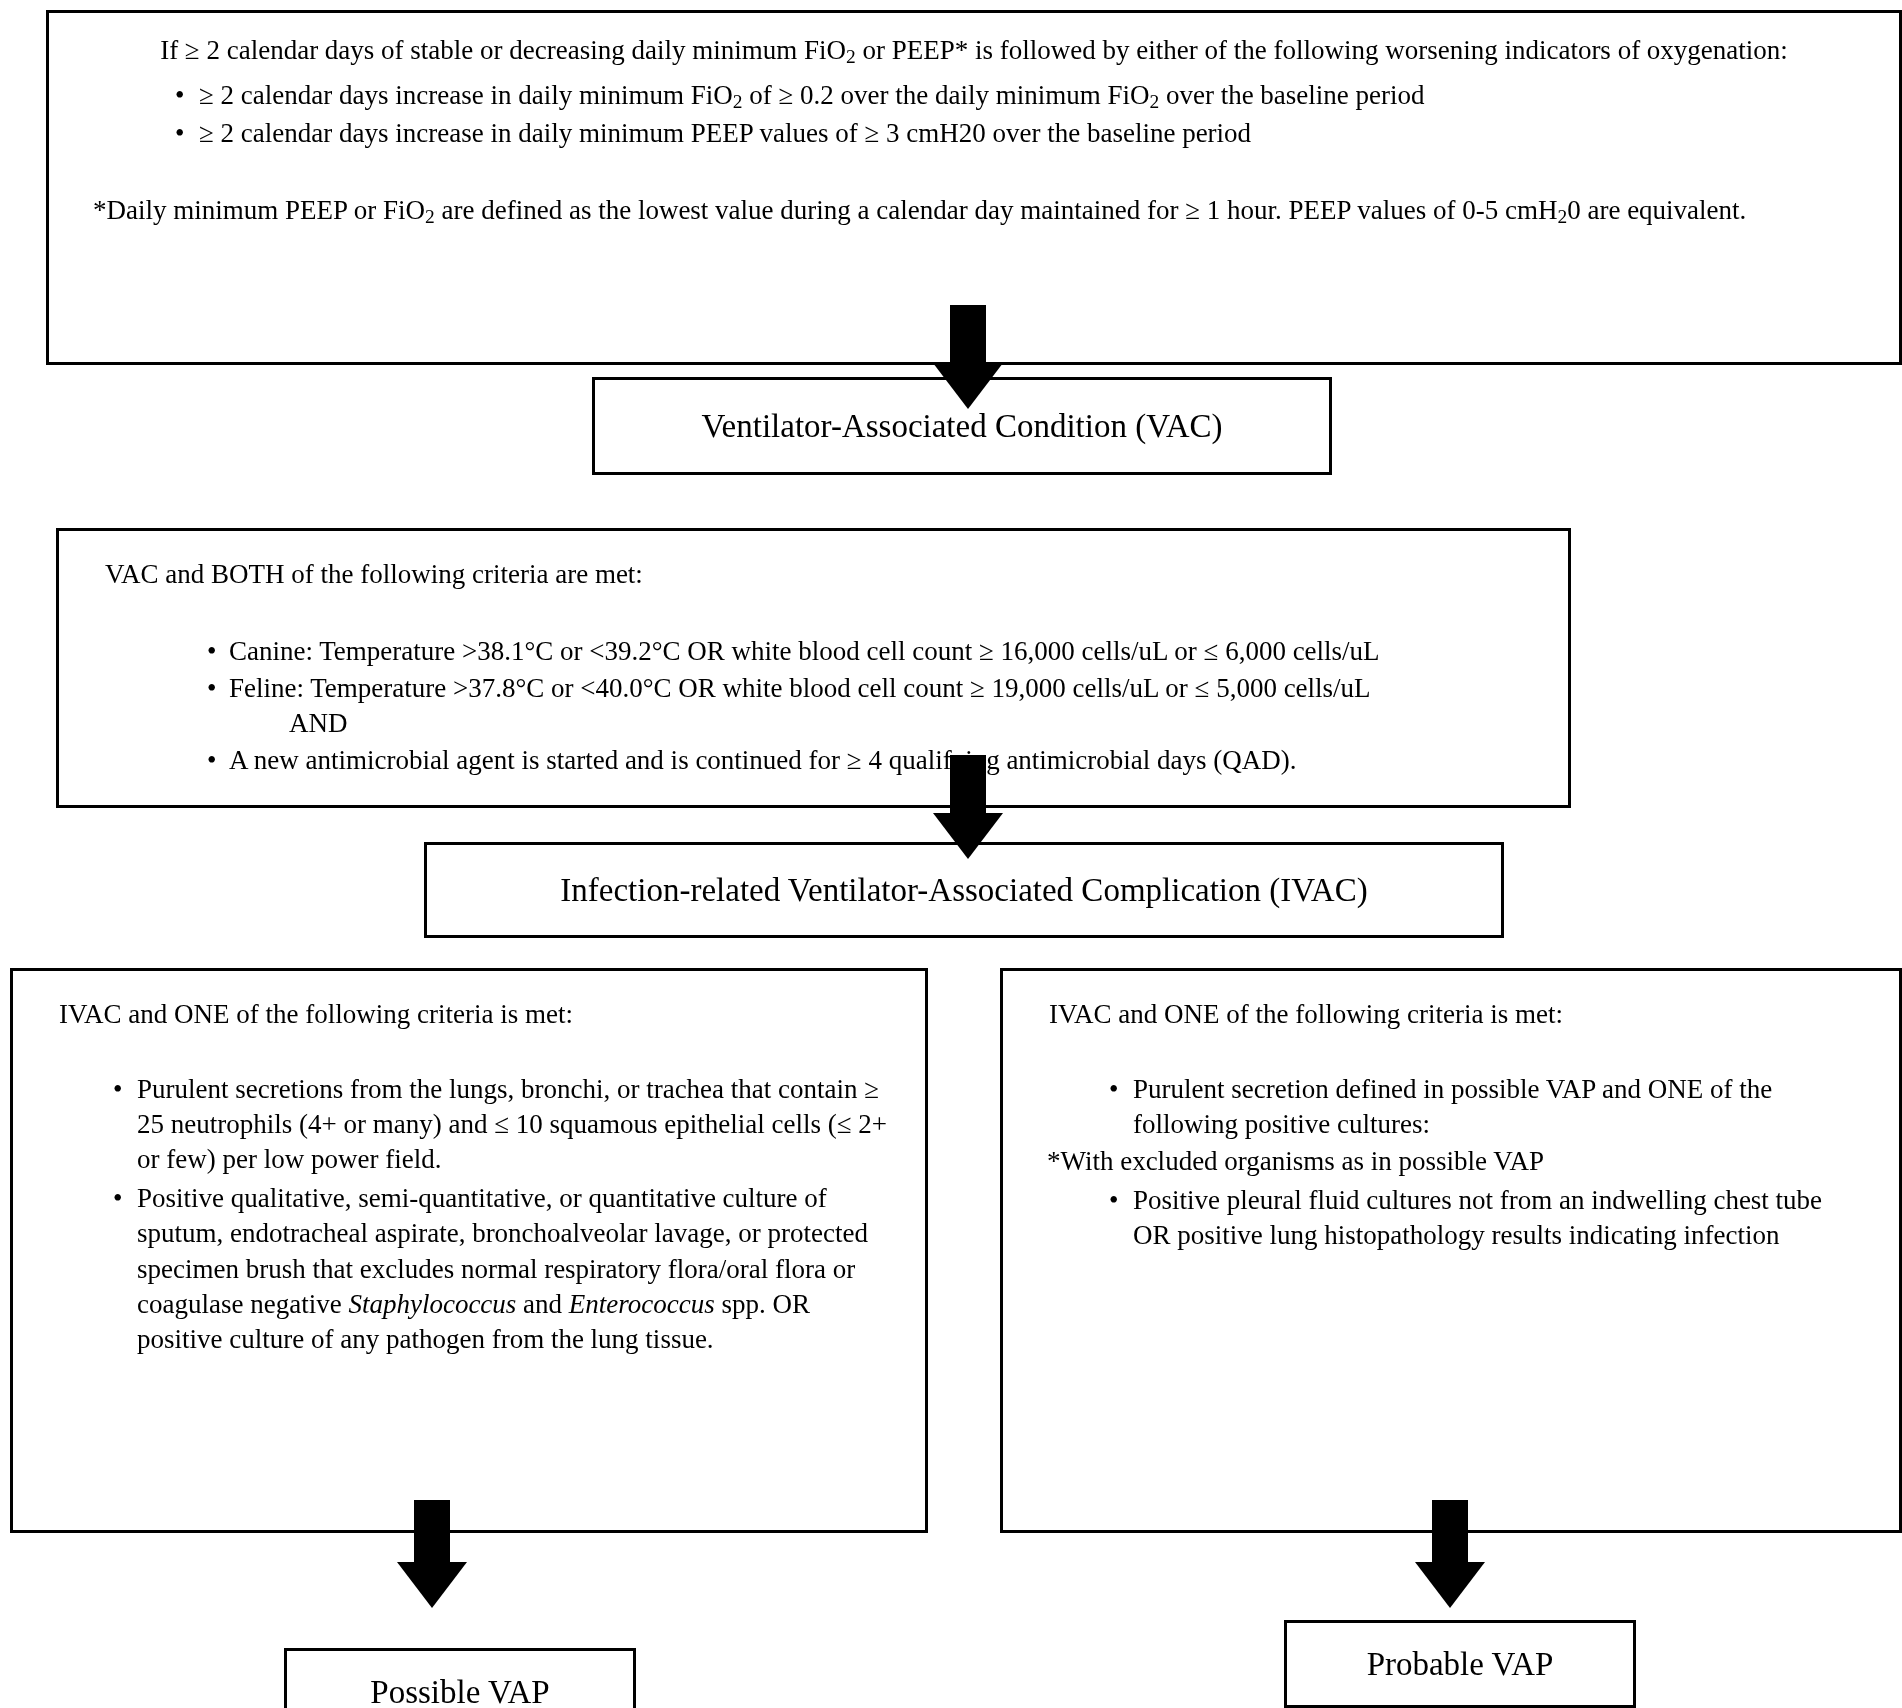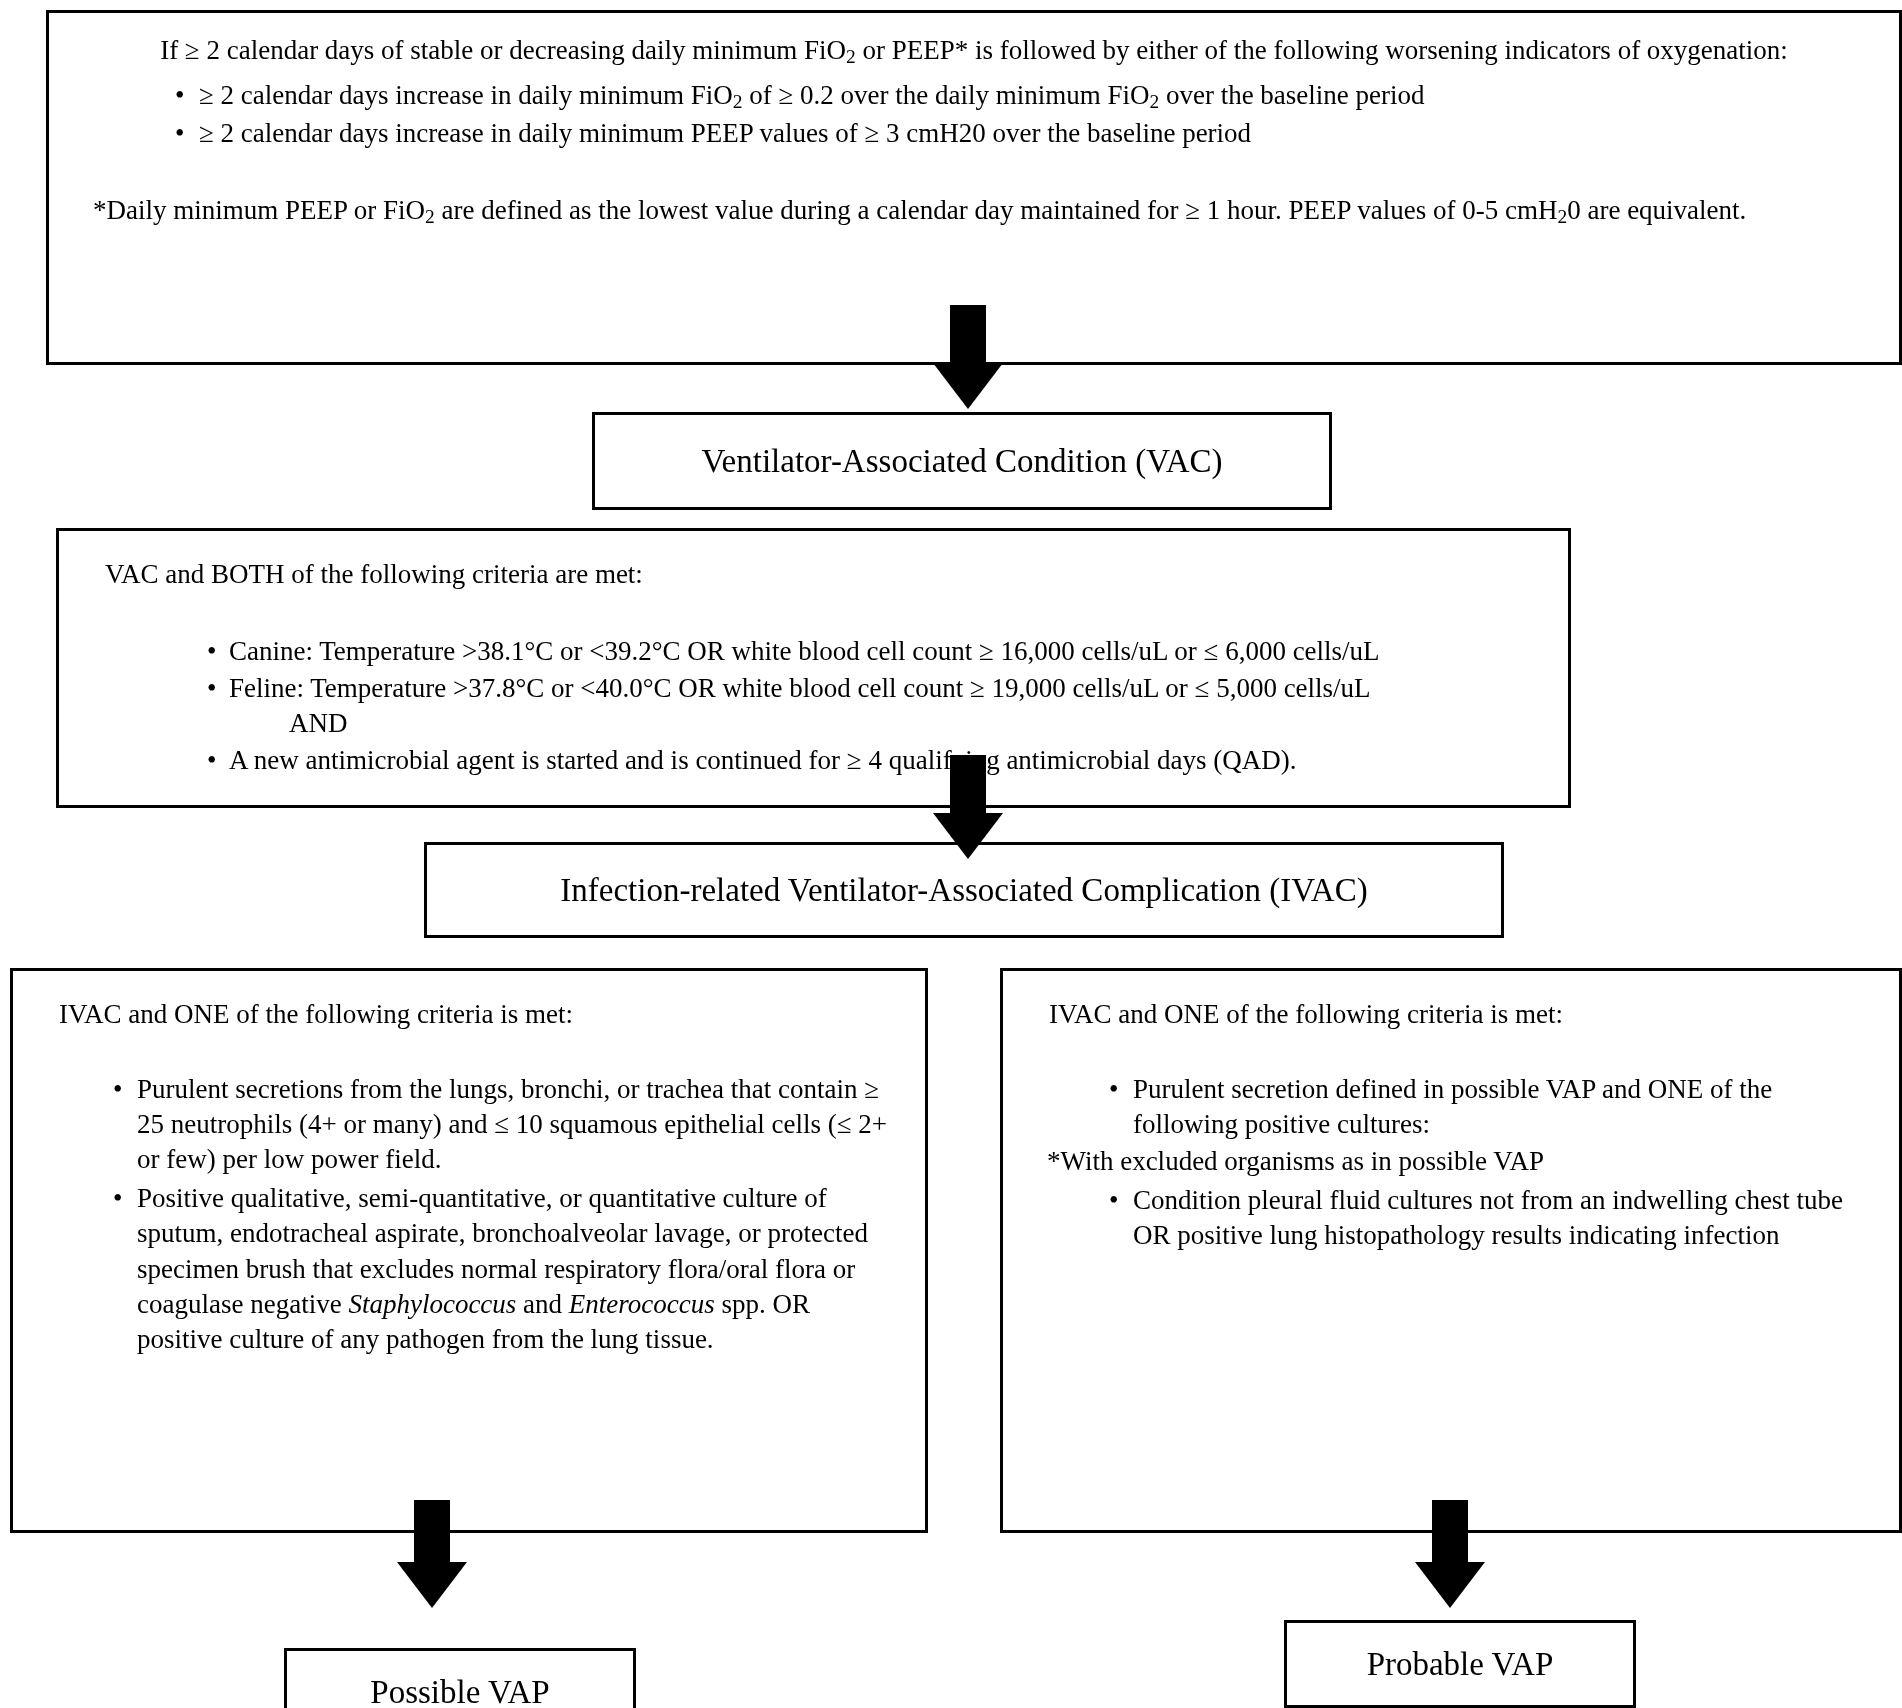--- a/index.html
+++ b/index.html
@@ -115,21 +115,21 @@
       <li>≥ 2 calendar days increase in daily minimum PEEP values of ≥ 3 cmH20 over the baseline period</li>
     </ul>
     <p class="lft" style="margin-top:42px; padding:0 6px;">*Daily minimum PEEP or FiO<sub>2</sub> are defined as the lowest value during a calendar day maintained for ≥ 1 hour. PEEP values of 0-5 cmH<sub>2</sub>0 are equivalent.</p>
   </div>
 
   <div class="arrow" style="left:928px; top:305px; width:80px; height:105px;">
     <div class="shaft" style="width:36px; height:62px;"></div>
     <div class="head" style="top:58px;"></div>
   </div>
 
-  <div class="label-box" style="left:592px; top:412px; width:740px; height:98px;">
+  <div class="label-box" style="left:592px; top:377px; width:740px; height:98px;">
     <span>Ventilator-Associated Condition (VAC)</span>
   </div>
 
   <div class="box pad" style="left:56px; top:528px; width:1515px; height:280px;">
     <p class="lft" style="padding:8px 4px 0 8px;">VAC and BOTH of the following criteria are met:</p>
     <ul class="bul-tight" style="margin-top:42px; padding-left:110px;">
       <li>Canine: Temperature &gt;38.1°C or &lt;39.2°C OR white blood cell count ≥ 16,000 cells/uL or ≤ 6,000 cells/uL</li>
       <li>
         <span>Feline: Temperature &gt;37.8°C or &lt;40.0°C OR white blood cell count ≥ 19,000 cells/uL or ≤ 5,000 cells/uL</span>
         <span class="indent-and">AND</span>
@@ -155,21 +155,21 @@
     </ul>
   </div>
 
   <div class="box pad" style="left:1000px; top:968px; width:902px; height:565px;">
     <p class="lft" style="padding:8px 4px 0 8px;">IVAC and ONE of the following criteria is met:</p>
     <ul class="bul" style="margin-top:40px; padding-left:62px;">
       <li>Purulent secretion defined in possible VAP and ONE of the following positive cultures:</li>
     </ul>
     <p class="lft" style="margin-top:2px; padding-left:6px;">*With excluded organisms as in possible VAP</p>
     <ul class="bul" style="margin-top:2px; padding-left:62px;">
-      <li>Condition pleural fluid cultures not from an indwelling chest tube OR positive lung histopathology results indicating infection</li>
+      <li>Positive pleural fluid cultures not from an indwelling chest tube OR positive lung histopathology results indicating infection</li>
     </ul>
   </div>
 
   <div class="arrow" style="left:392px; top:1500px; width:80px; height:110px;">
     <div class="shaft" style="width:36px; height:66px;"></div>
     <div class="head" style="top:62px;"></div>
   </div>
 
   <div class="arrow" style="left:1410px; top:1500px; width:80px; height:110px;">
     <div class="shaft" style="width:36px; height:66px;"></div>

